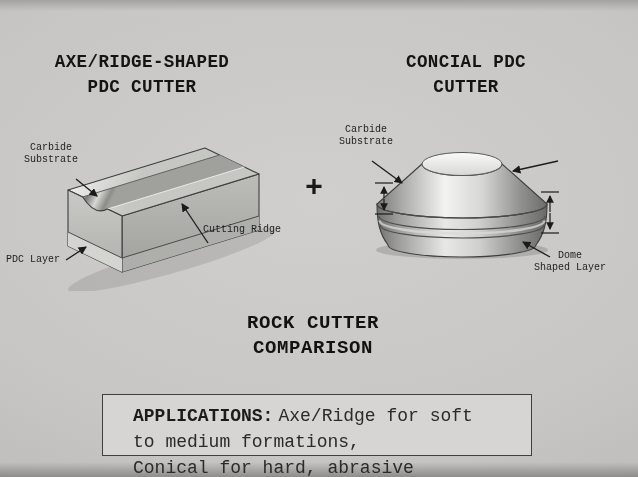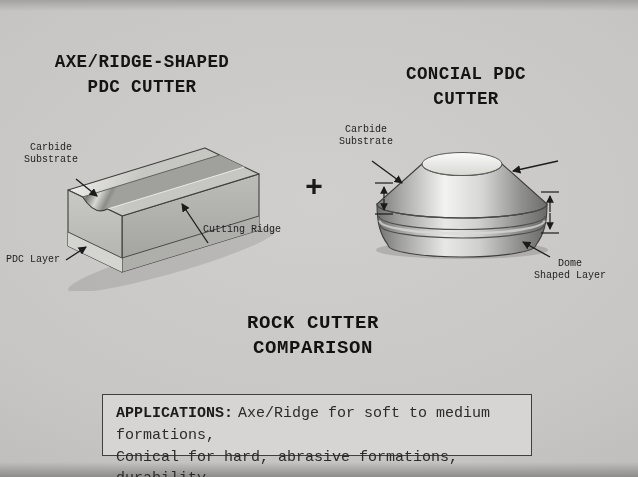--- a/index.html
+++ b/index.html
@@ -14,38 +14,38 @@
   .edge-bottom{bottom:0;height:15px;background:linear-gradient(to top,#8d8c8a,rgba(199,198,196,0));}
   .fig-title{position:absolute;text-align:center;font-weight:700;font-size:17.5px;line-height:1.4;
     letter-spacing:0.4px;color:#141414;}
   .tl{display:block;}
   .lbl{position:absolute;font-size:10px;line-height:1.22;color:#1e1e1e;}
   .plus{position:absolute;left:297px;top:171px;width:34px;text-align:center;
     font-size:30px;font-weight:700;color:#1a1a1a;}
   .comp-title{position:absolute;left:163px;top:311px;width:300px;text-align:center;
     font-size:19px;font-weight:700;line-height:1.3;letter-spacing:0.6px;color:#121212;}
   .app-box{position:absolute;left:102px;top:394px;width:430px;height:62px;box-sizing:border-box;
-    border:1.5px solid #3f3f3f;background:#d6d5d3;padding:8px 13px;
-    font-size:15px;line-height:1.45;color:#2b2b2b;}
+    border:1.5px solid #3f3f3f;background:#d6d5d3;padding:8px 30px;
+    font-size:18px;line-height:1.45;color:#2b2b2b;}
   .app-h{font-weight:700;color:#1b1b1b;margin-right:5px;}
   .overlay{left:0;top:0;pointer-events:none;}
 </style>
 </head>
 <body>
 
 <div class="canvas">
 
   <div class="edge edge-top"></div>
   <div class="edge edge-bottom"></div>
 
   <div class="fig-title" style="left:28px;top:50px;width:228px">
     <span class="tl">AXE/RIDGE-SHAPED</span>
     <span class="tl">PDC CUTTER</span>
   </div>
-  <div class="fig-title" style="left:368px;top:62px;width:196px">
+  <div class="fig-title" style="left:368px;top:50px;width:196px">
     <span class="tl">CONCIAL PDC</span>
     <span class="tl">CUTTER</span>
   </div>
 
   <svg class="abs" style="left:52px;top:116px" width="230" height="175" viewBox="0 0 230 175">
     <defs>
       <linearGradient id="lgTop" gradientUnits="userSpaceOnUse" x1="16" y1="74" x2="70" y2="100">
         <stop offset="0" stop-color="#ecece9"></stop>
           <stop offset="1" stop-color="#c6c6c3"></stop>
       </linearGradient>
@@ -120,21 +120,21 @@
   <div class="lbl" style="left:6px;top:254px;width:72px">
     <span>PDC Layer</span>
   </div>
   <div class="lbl" style="left:203px;top:224px;width:100px">
     <span>Cutting Ridge</span>
   </div>
   <div class="lbl" style="left:330px;top:124px;width:72px;text-align:center">
     <span class="tl">Carbide</span>
     <span class="tl">Substrate</span>
   </div>
-  <div class="lbl" style="left:530px;top:258px;width:80px;text-align:center">
+  <div class="lbl" style="left:530px;top:250px;width:80px;text-align:center">
     <span class="tl">Dome</span>
     <span class="tl">Shaped Layer</span>
   </div>
 
   <svg class="abs overlay" width="638" height="477" viewBox="0 0 638 477">
     <defs>
       <marker id="ah" viewBox="0 0 8 8" refX="7" refY="4" markerWidth="6.5" markerHeight="6.5" orient="auto">
         <path d="M0 0 L8 4 L0 8 Z" fill="#1b1b1b"></path>
       </marker>
     </defs>

